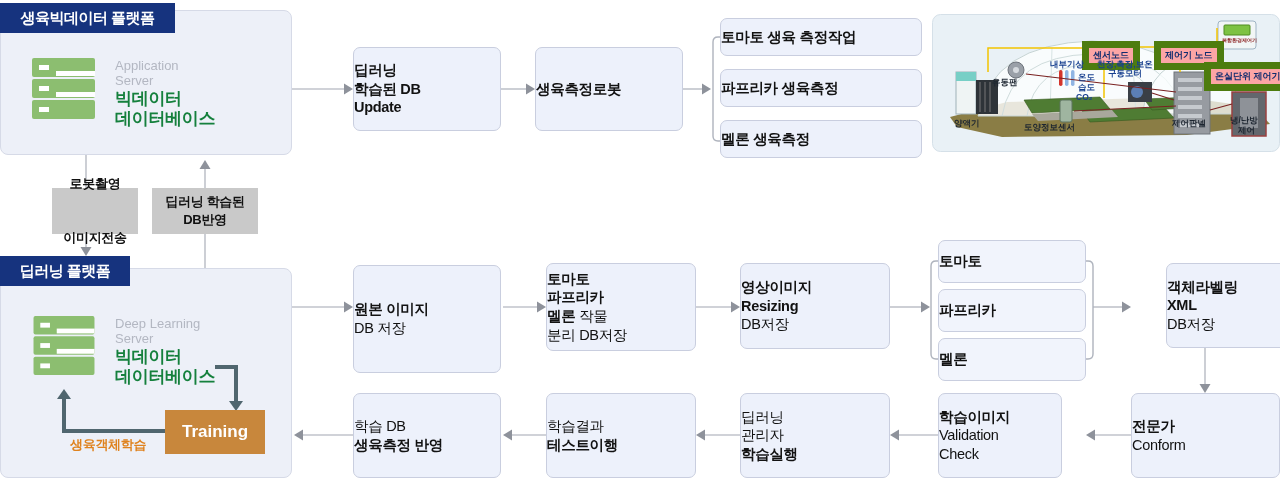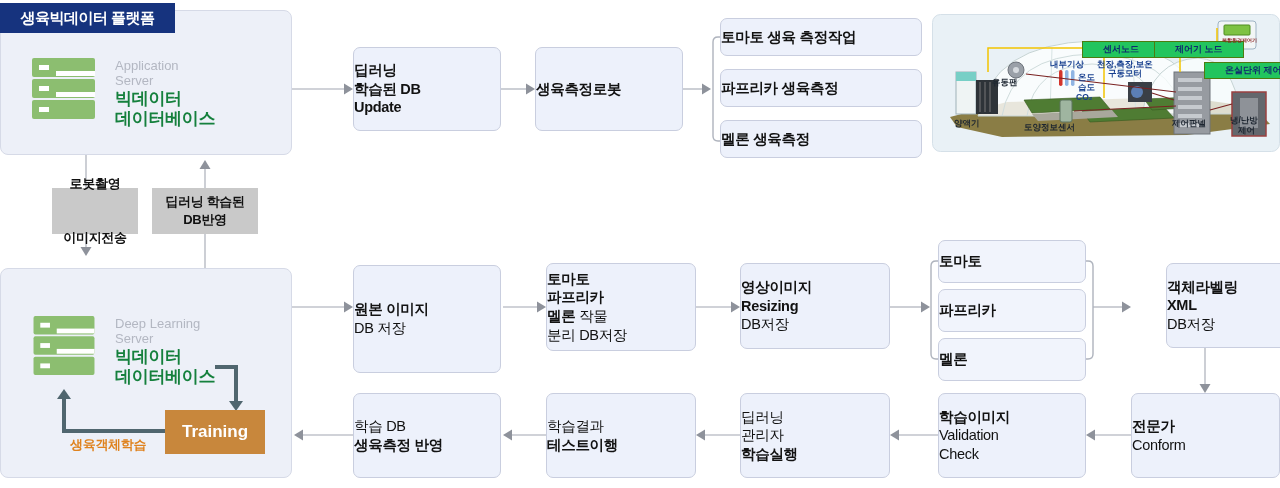--- a/index.html
+++ b/index.html
@@ -25,22 +25,22 @@
   .loop-label { position: absolute; color: #DF821E; font-weight: 700; font-size: 13px; z-index: 3; letter-spacing: -0.3px; }
 
   .server-block { position: absolute; display: flex; gap: 20px; z-index: 2; }
   .server-text .en { color: #B3B7C2; font-size: 13px; line-height: 1.18; }
   .server-text .ko { color: #15803d; font-weight: 700; font-size: 17px; line-height: 1.22; letter-spacing: -0.3px; }
 
   svg.overlay { position: absolute; left: 0; top: 0; z-index: 1; pointer-events: none; }
 
   .greenhouse { position: absolute; left: 932px; top: 14px; width: 348px; height: 138px; z-index: 2; }
   .greenhouse > svg { position: absolute; left: 0; top: 0; }
-  .gh-label-y { position: absolute; background: #22c55e; color: #0F2B6E; font-weight: 700; font-size: 9px;
-                padding: 1px 20px; border: 1px solid #4d7c0f; white-space: nowrap; z-index: 2; }
+  .gh-label-y { position: absolute; background: #fca5a5; color: #0F2B6E; font-weight: 700; font-size: 9px;
+                padding: 1px 4px; border: 7px solid #4d7c0f; white-space: nowrap; z-index: 2; }
   .gh-blue { position: absolute; color: #173F8F; font-weight: 700; font-size: 8.5px; white-space: nowrap; z-index: 2; }
   .gh-dark { position: absolute; color: #1C2530; font-weight: 700; font-size: 8.5px; white-space: nowrap; z-index: 2; }
   .gh-tiny { position: absolute; color: #8B2020; font-weight: 700; font-size: 5px; white-space: nowrap; z-index: 2; }
 </style>
 </head>
 <body>
 
 <div class="canvas">
 
   <svg class="overlay" width="1280" height="488" viewBox="0 0 1280 488">
@@ -136,20 +136,21 @@
   <div class="graybox" style="left:52px;top:188px;width:86px;height:46px;gap:36px;">
     <span>로봇촬영</span>
     <span>이미지전송</span>
   </div>
   <div class="graybox" style="left:152px;top:188px;width:106px;height:46px;">
     <span>딥러닝 학습된</span>
     <span>DB반영</span>
   </div>
 
   <div class="platform" style="left:0;top:268px;width:292px;height:210px;"></div>
+  <div class="badge" style="left:0;top:256px;width:130px;height:30px;">딥러닝 플랫폼</div>
 
   <div class="server-block" style="left:33px;top:316px;">
     <svg width="62" height="60" viewBox="0 0 63 62">
       <rect x="0" y="0" width="63" height="19" rx="2" fill="#8CBE70"></rect>
       <rect x="0" y="21" width="63" height="19" rx="2" fill="#8CBE70"></rect>
       <rect x="0" y="42" width="63" height="19" rx="2" fill="#8CBE70"></rect>
       <rect x="7" y="7" width="10" height="5" fill="#fff"></rect>
       <rect x="24" y="13" width="39" height="5" fill="#fff"></rect>
       <rect x="7" y="28" width="10" height="5" fill="#fff"></rect>
       <rect x="24" y="34" width="39" height="5" fill="#fff"></rect>
@@ -193,21 +194,21 @@
   <div class="fbox" style="left:1166px;top:263px;width:149px;height:85px;">
     <span class="b">객체라벨링</span>
     <span class="b">XML</span>
     <span class="n">DB저장</span>
   </div>
 
   <div class="fbox" style="left:1131px;top:393px;width:149px;height:85px;">
     <span class="b">전문가</span>
     <span class="n">Conform</span>
   </div>
-  <div class="fbox" style="left:938px;top:393px;width:148px;height:85px;">
+  <div class="fbox" style="left:938px;top:393px;width:124px;height:85px;">
     <span class="b">학습이미지</span>
     <span class="n">Validation</span>
     <span class="n">Check</span>
   </div>
   <div class="fbox" style="left:740px;top:393px;width:150px;height:85px;">
     <span class="n">딥러닝</span>
     <span class="n">관리자</span>
     <span class="b">학습실행</span>
   </div>
   <div class="fbox" style="left:546px;top:393px;width:150px;height:85px;">

